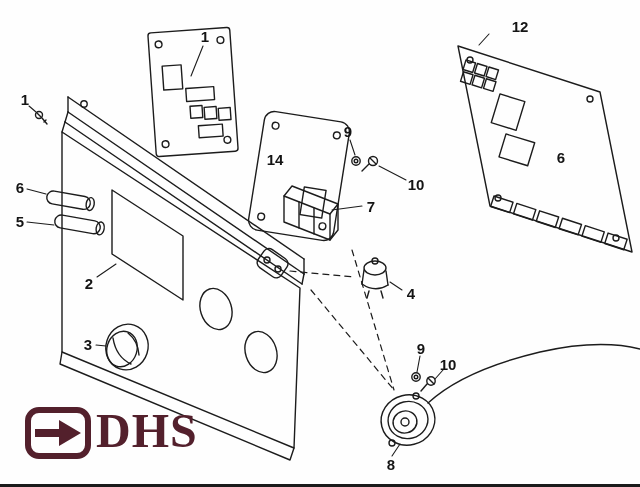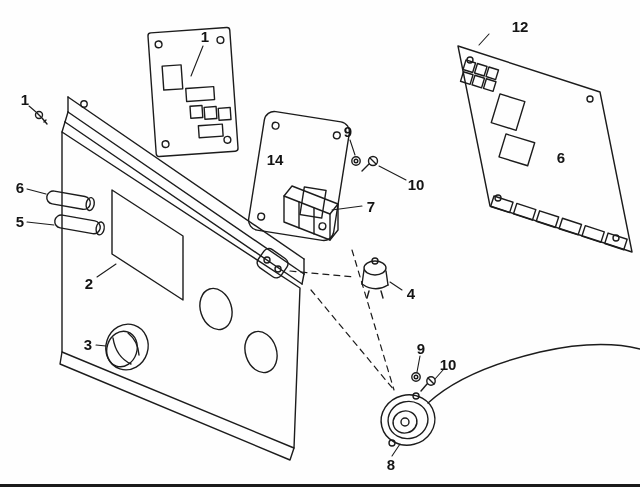--- a/index.html
+++ b/index.html
@@ -214,15 +214,22 @@
   <div class="part-label" style="left:20px;top:187px">6</div>
   <div class="part-label" style="left:20px;top:221px">5</div>
   <div class="part-label" style="left:561px;top:157px">6</div>
   <div class="part-label" style="left:89px;top:283px">2</div>
   <div class="part-label" style="left:411px;top:293px">4</div>
   <div class="part-label" style="left:88px;top:344px">3</div>
   <div class="part-label" style="left:421px;top:348px">9</div>
   <div class="part-label" style="left:448px;top:364px">10</div>
   <div class="part-label" style="left:391px;top:464px">8</div>
 
+  <div class="logo">
+    <svg width="68" height="54" viewBox="0 0 68 54">
+      <rect x="4" y="4" width="60" height="46" rx="11" fill="none" stroke="#53202c" stroke-width="6"></rect>
+      <polygon fill="#53202c" points="11,23 35,23 35,14 57,27 35,40 35,31 11,31"></polygon>
+    </svg>
+    <span class="logo-text">DHS</span>
+  </div>
 
   <div class="scan-line"></div>
 </div>
 
 </body></html>

